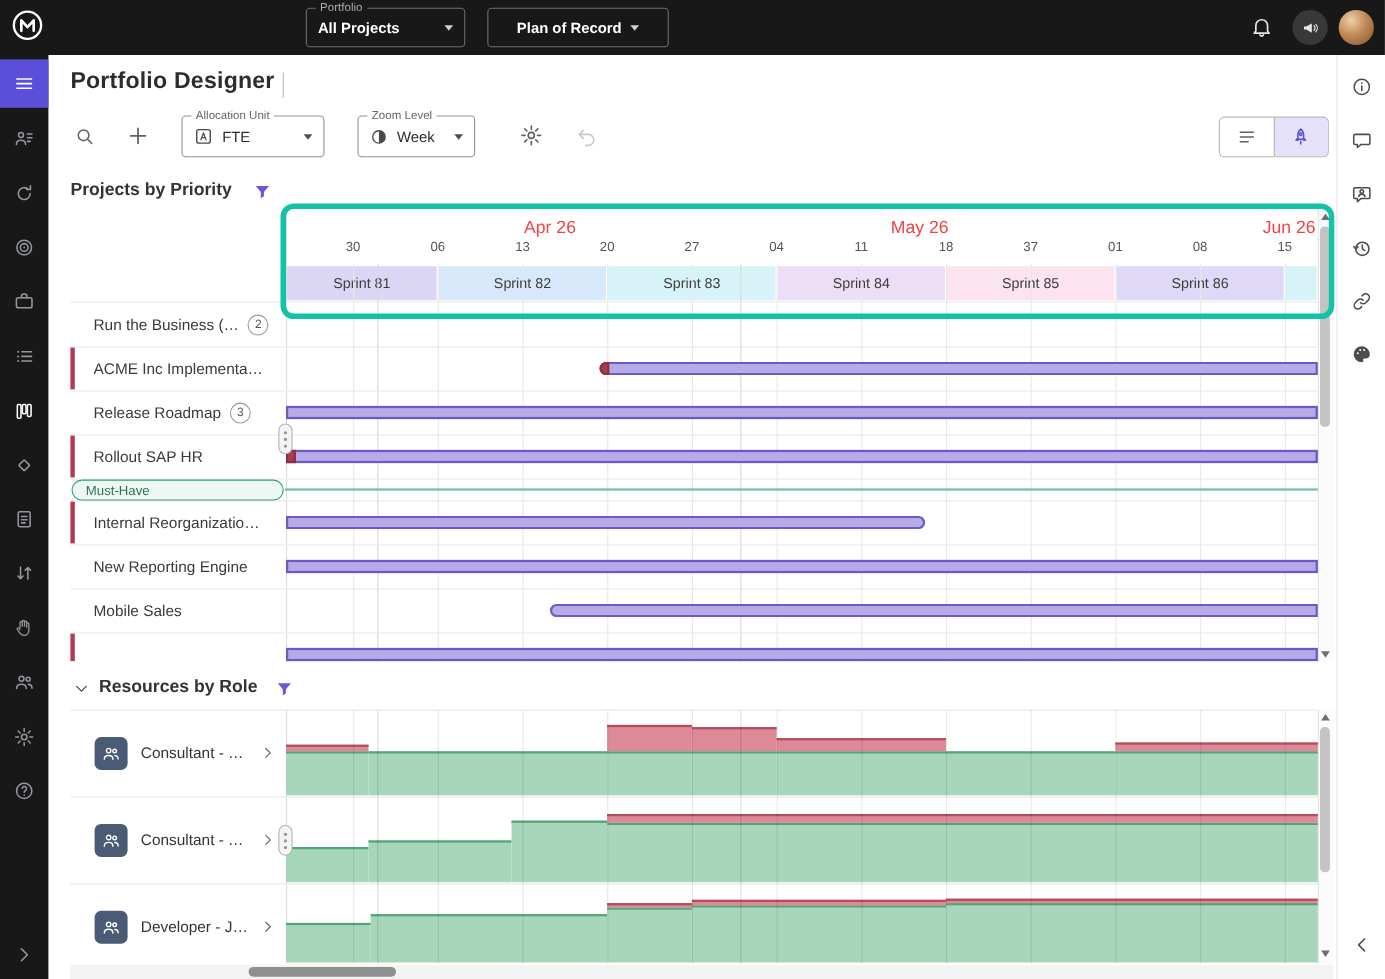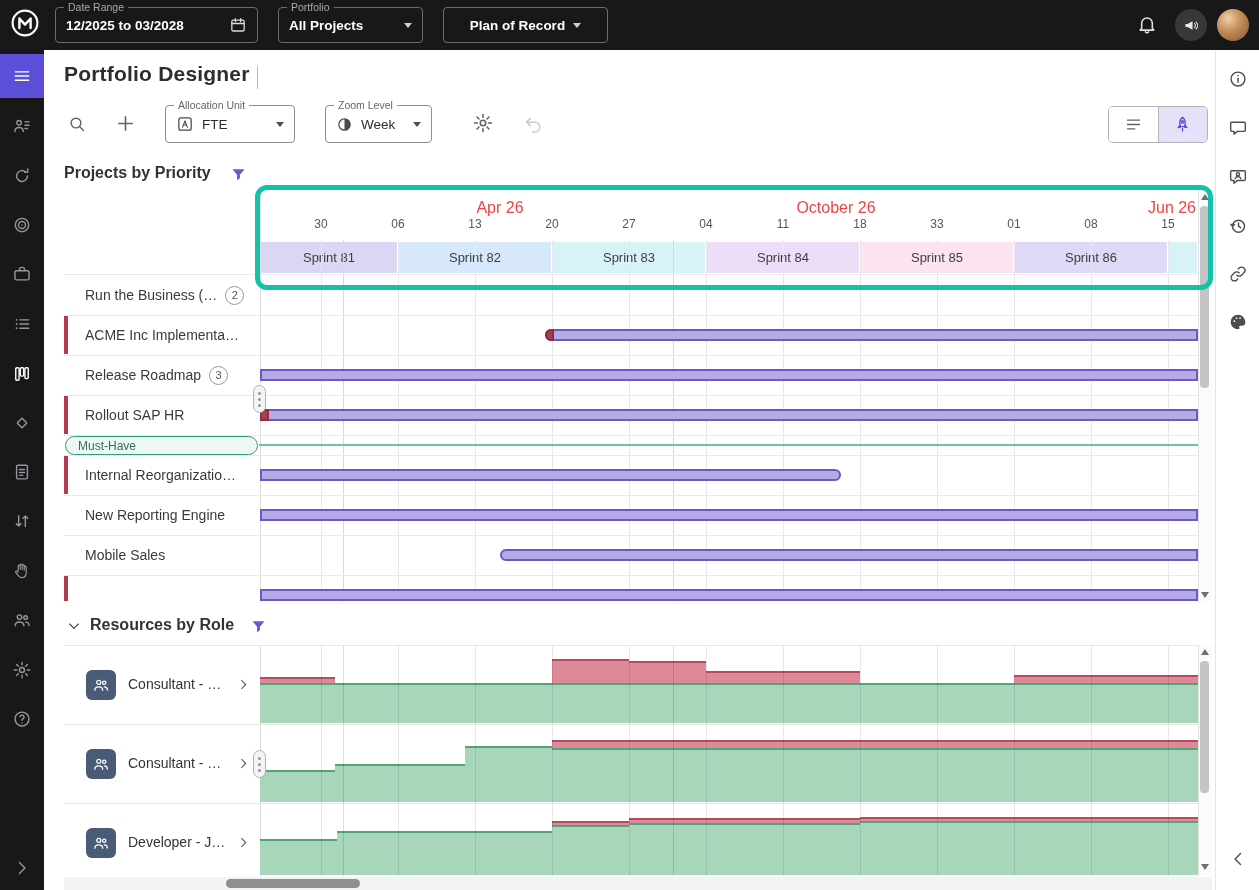--- a/index.html
+++ b/index.html
@@ -72,30 +72,20 @@
 
   <div id="annotation" style="border-color: rgb(19, 195, 168);"></div>
 
   <header id="topbar">
     <div class="logo">
         <span><svg width="32" height="32" viewBox="0 0 24 24" fill="none" stroke="currentColor" stroke-width="1.7" stroke-linecap="round" stroke-linejoin="round">
             <circle cx="12" cy="12" r="9.3" stroke-width="1.6"></circle>
             <path d="M7.8 15.8V8.6l4.2 4.6 4.2-4.6v7.2" stroke-width="1.8"></path>
           </svg></span>
       </div>
-    <div class="tb-field" id="f-daterange">
-      <span class="tb-label">Date Range</span>
-      <span class="tb-value">12/2025 to 03/2028</span>
-      <span class="tb-ic">
-          <svg width="18" height="18" viewBox="0 0 24 24" fill="none" stroke="currentColor" stroke-width="1.7" stroke-linecap="round" stroke-linejoin="round">
-            <rect x="3.8" y="5.5" width="16.4" height="14.5" rx="1.8"></rect>
-            <path d="M3.8 10h16.4M8.5 3.5v4M15.5 3.5v4"></path>
-          </svg>
-        </span>
-    </div>
     <div class="tb-field" id="f-portfolio">
       <span class="tb-label">Portfolio</span>
       <span class="tb-value">All Projects</span>
       <span class="caret"></span>
     </div>
     <div class="tb-field" id="f-plan">
       <span class="tb-value">Plan of Record</span>
       <span class="caret"></span>
     </div>
     <span id="bell">
@@ -413,31 +403,31 @@
       </span>
     </div>
     <div class="sprint" style="position: absolute; left: 261px; top: 242px; width: 136px; height: 31px; background: rgb(220, 214, 245);">Sprint 81</div>
     <div class="sprint" style="position: absolute; left: 399px; top: 242px; width: 152px; height: 31px; background: rgb(215, 232, 250);">Sprint 82</div>
     <div class="sprint" style="position: absolute; left: 553px; top: 242px; width: 152px; height: 31px; background: rgb(216, 243, 248);">Sprint 83</div>
     <div class="sprint" style="position: absolute; left: 707px; top: 242px; width: 152px; height: 31px; background: rgb(236, 222, 246);">Sprint 84</div>
     <div class="sprint" style="position: absolute; left: 861px; top: 242px; width: 152px; height: 31px; background: rgb(251, 227, 240);">Sprint 85</div>
     <div class="sprint" style="position: absolute; left: 1015px; top: 242px; width: 152px; height: 31px; background: rgb(223, 217, 247);">Sprint 86</div>
     <div class="sprint" style="position: absolute; left: 1169px; top: 242px; width: 28px; height: 31px; background: rgb(216, 243, 248);"></div>
     <div class="month" style="position: absolute; left: 500px; top: 199px;">Apr 26</div>
-    <div class="month" style="position: absolute; left: 836px; top: 199px;">October 26</div>
+    <div class="month" style="position: absolute; left: 836px; top: 199px;">May 26</div>
     <div class="month" style="position: absolute; left: 1172px; top: 199px;">Jun 26</div>
     <div class="week" style="position: absolute; left: 321px; top: 217px;">30</div>
     <div class="week" style="position: absolute; left: 398px; top: 217px;">06</div>
     <div class="week" style="position: absolute; left: 475px; top: 217px;">13</div>
     <div class="week" style="position: absolute; left: 552px; top: 217px;">20</div>
     <div class="week" style="position: absolute; left: 629px; top: 217px;">27</div>
     <div class="week" style="position: absolute; left: 706px; top: 217px;">04</div>
     <div class="week" style="position: absolute; left: 783px; top: 217px;">11</div>
     <div class="week" style="position: absolute; left: 860px; top: 217px;">18</div>
-    <div class="week" style="position: absolute; left: 937px; top: 217px;">33</div>
+    <div class="week" style="position: absolute; left: 937px; top: 217px;">37</div>
     <div class="week" style="position: absolute; left: 1014px; top: 217px;">01</div>
     <div class="week" style="position: absolute; left: 1091px; top: 217px;">08</div>
     <div class="week" style="position: absolute; left: 1168px; top: 217px;">15</div>
     <div style="position: absolute; left: 321px; top: 240px; width: 1px; height: 362px; background: rgb(232, 232, 232);"></div>
     <div style="position: absolute; left: 398px; top: 240px; width: 1px; height: 362px; background: rgb(232, 232, 232);"></div>
     <div style="position: absolute; left: 475px; top: 240px; width: 1px; height: 362px; background: rgb(232, 232, 232);"></div>
     <div style="position: absolute; left: 552px; top: 240px; width: 1px; height: 362px; background: rgb(232, 232, 232);"></div>
     <div style="position: absolute; left: 629px; top: 240px; width: 1px; height: 362px; background: rgb(232, 232, 232);"></div>
     <div style="position: absolute; left: 706px; top: 240px; width: 1px; height: 362px; background: rgb(232, 232, 232);"></div>
     <div style="position: absolute; left: 783px; top: 240px; width: 1px; height: 362px; background: rgb(232, 232, 232);"></div>

